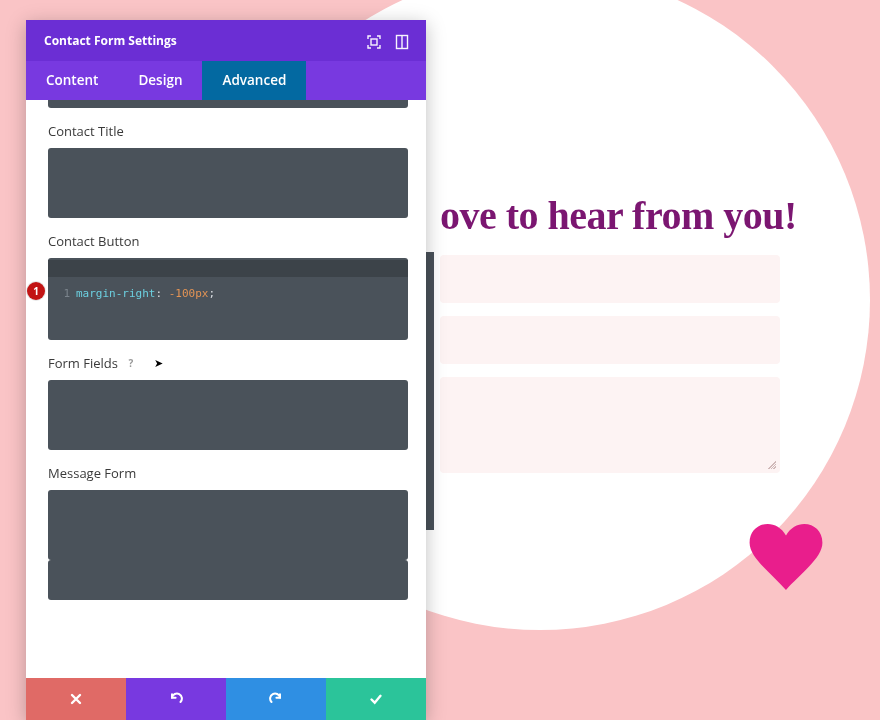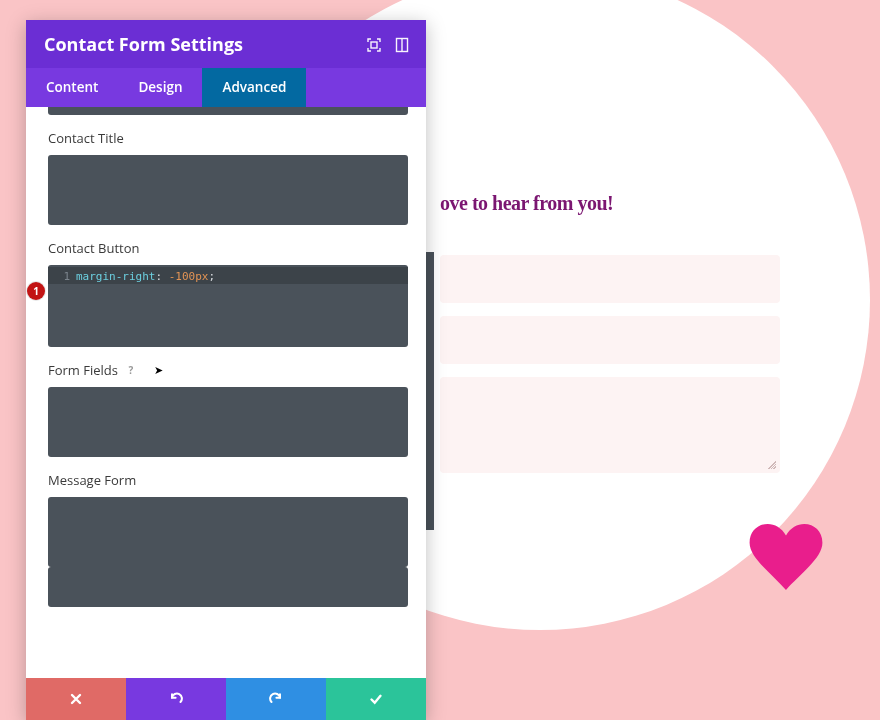--- a/index.html
+++ b/index.html
@@ -15,21 +15,21 @@
     width: 660px; height: 660px;
     border-radius: 50%;
     background: #fff;
     left: 210px; top: -30px;
   }
   .hero-text {
     position: absolute;
     left: 440px; top: 192px;
     font-family: Georgia, "Times New Roman", serif;
     font-weight: 800;
-    font-size: 20px;
+    font-size: 40px;
     color: #7b1671;
     letter-spacing: -0.5px;
   }
   .form-field {
     position: absolute;
     background: #fdf3f3;
     border-radius: 4px;
   }
   .ff1 { left: 440px; top: 255px; width: 340px; height: 48px; }
   .ff2 { left: 440px; top: 316px; width: 340px; height: 48px; }
@@ -67,21 +67,21 @@
   }
   .panel-header {
     background: #6b2ed4;
     color: #fff;
   }
   .title-row {
     display: flex; align-items: center;
     padding: 12px 16px 12px 18px;
   }
   .title {
-    font-size: 18px; font-weight: 700;
+    font-size: 12px; font-weight: 700;
     flex: 1;
   }
   .hicon {
     width: 16px; height: 16px;
     margin-left: 12px;
     opacity: 0.95;
     cursor: pointer;
   }
   .tabs {
     display: flex;
@@ -143,21 +143,21 @@
     left: 8px; top: 4px;
     display: flex;
     align-items: baseline;
     font-family: Menlo, Consolas, monospace;
     font-size: 11px;
     line-height: 15px;
   }
   .gutter { color: #7b848c; width: 14px; text-align: right; margin-right: 6px; }
   .tok-prop { color: #6cd0e0; }
   .tok-colon { color: #d9dde1; }
-  .tok-num  { color: #e39455; }
+  .tok-num  { color: #e39455; margin-top: 24px; }
   .tok-semi { color: #d9dde1; }
   .code-active-line {
     position: absolute;
     left: 0; right: 0; top: 2px; height: 17px;
     background: #3c4349;
   }
 
   .marker {
     position: absolute;
     left: 27px;

